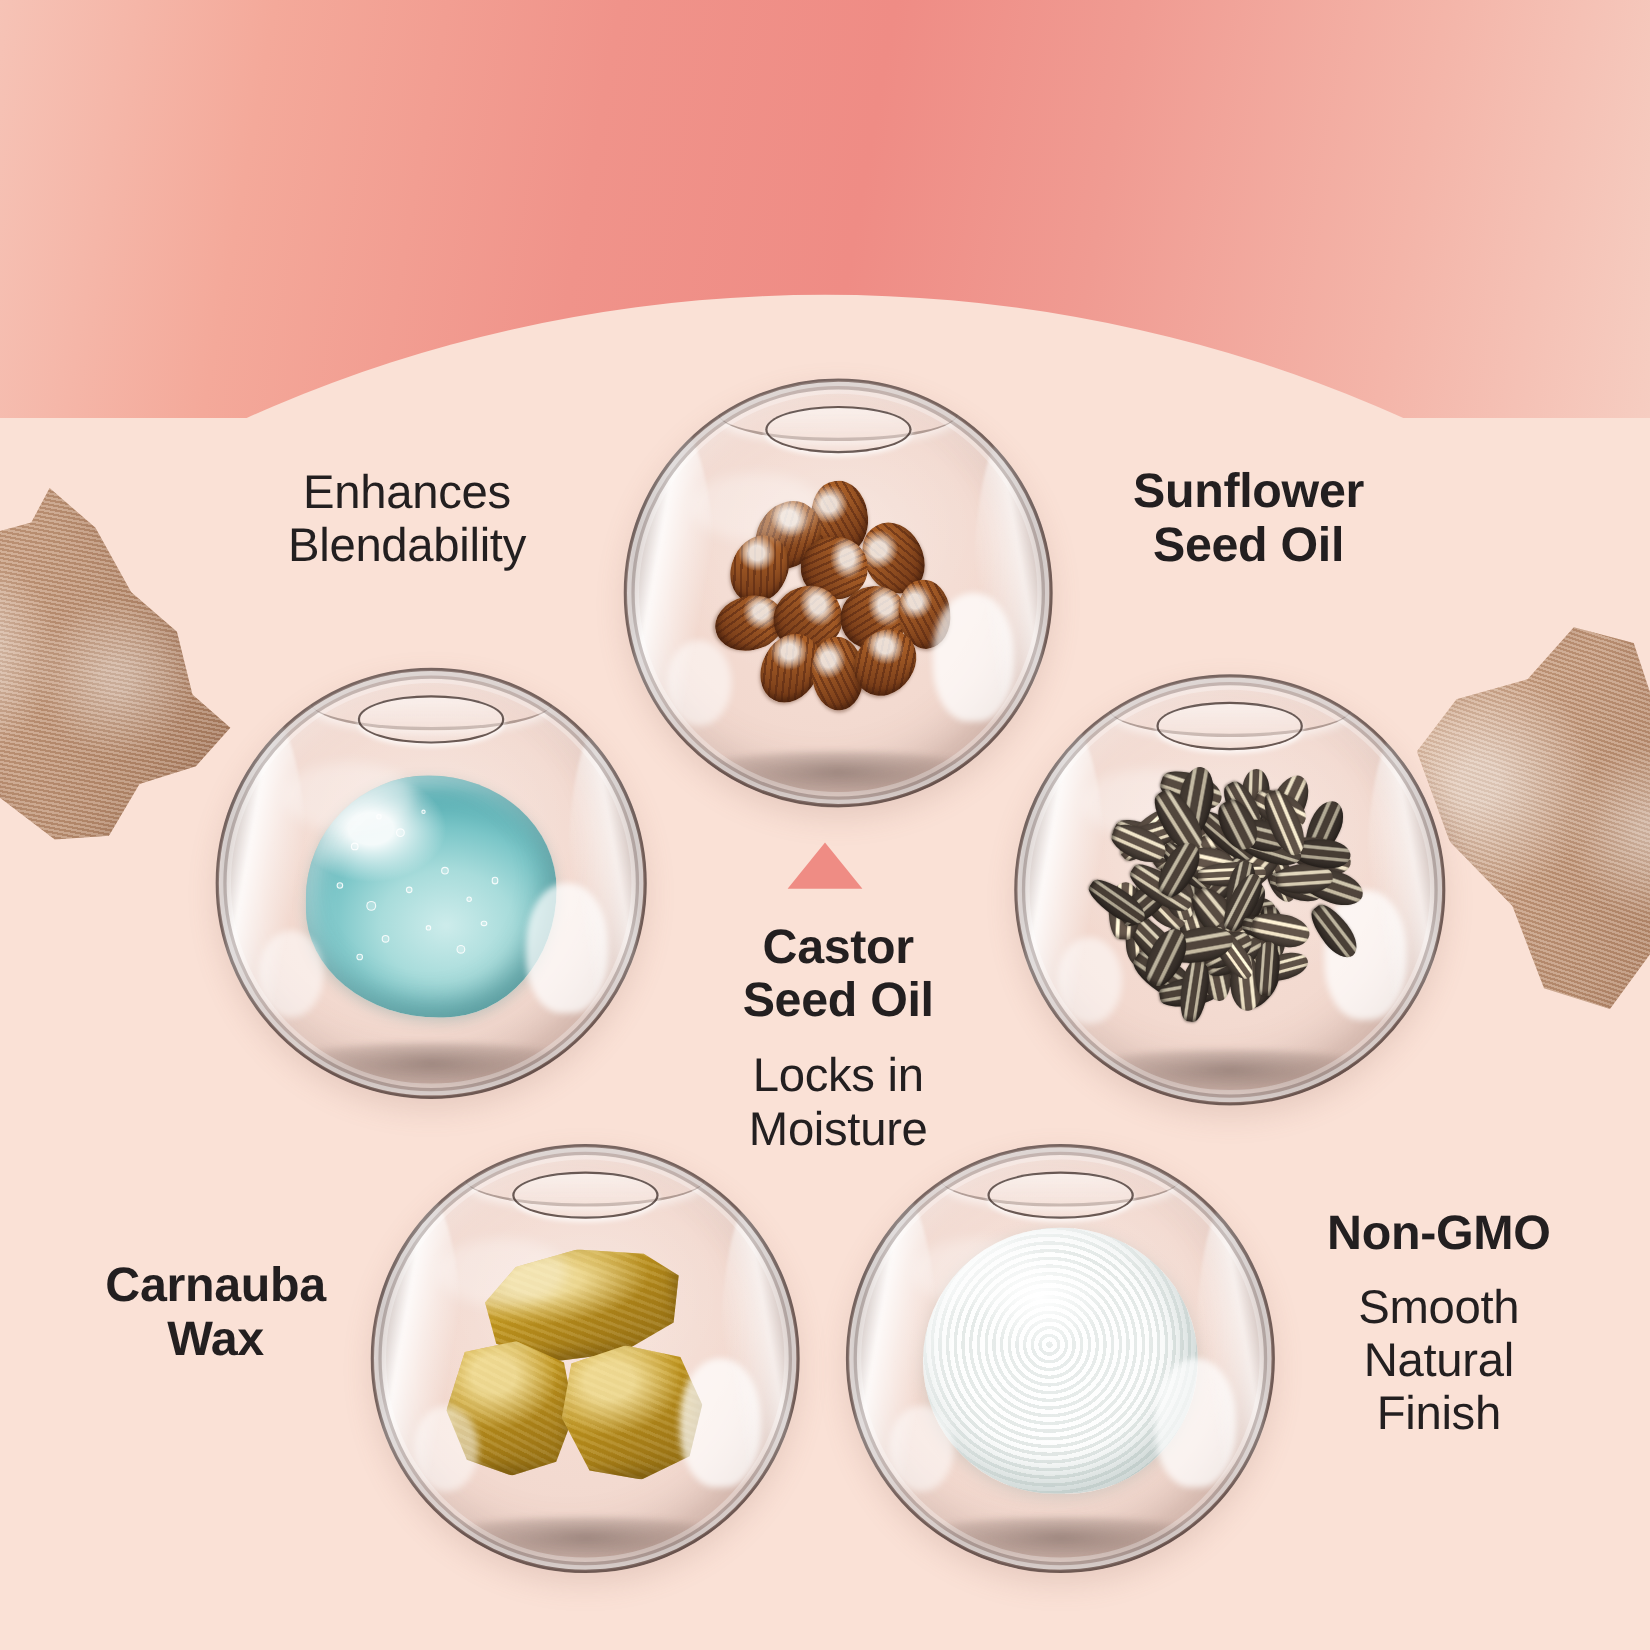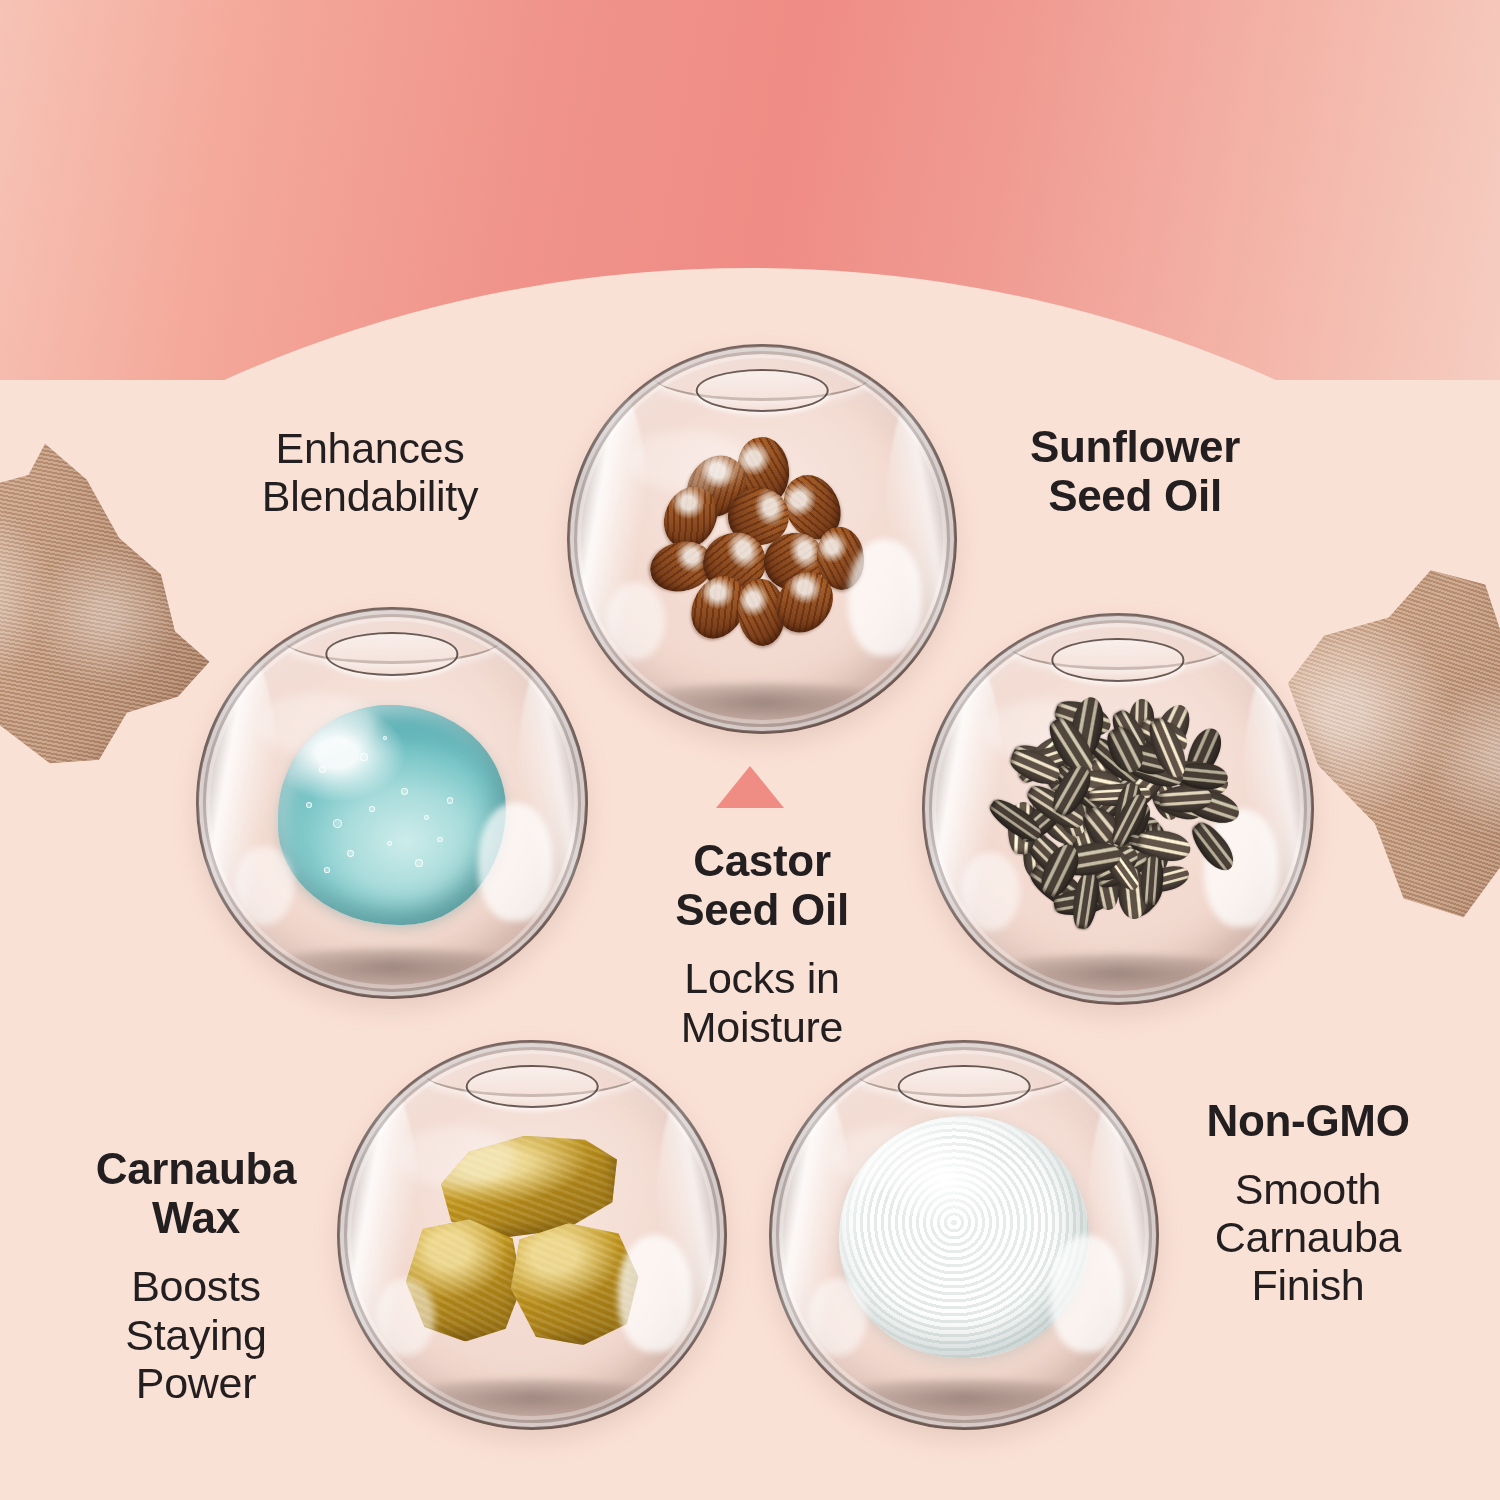--- a/index.html
+++ b/index.html
@@ -529,25 +529,22 @@
   <div class="label" id="label-castor" style="left:586px; top:818px; width:352px;">
     <span class="ttl">Castor
 Seed Oil</span>
     <span class="sub">Locks in
 Moisture</span>
   </div>
 
   <div class="label" id="label-carnauba" style="left:36px; top:1126px; width:320px;">
     <span class="ttl">Carnauba
 Wax</span>
-    <span class="sub">Boosts
-Staying
-Power</span>
   </div>
 
   <div class="label" id="label-nongmo" style="left:1148px; top:1078px; width:320px;">
     <span class="ttl">Non-GMO</span>
     <span class="sub">Smooth
-Carnauba
+Natural
 Finish</span>
   </div>
 
 </div>
 
 </body></html>

